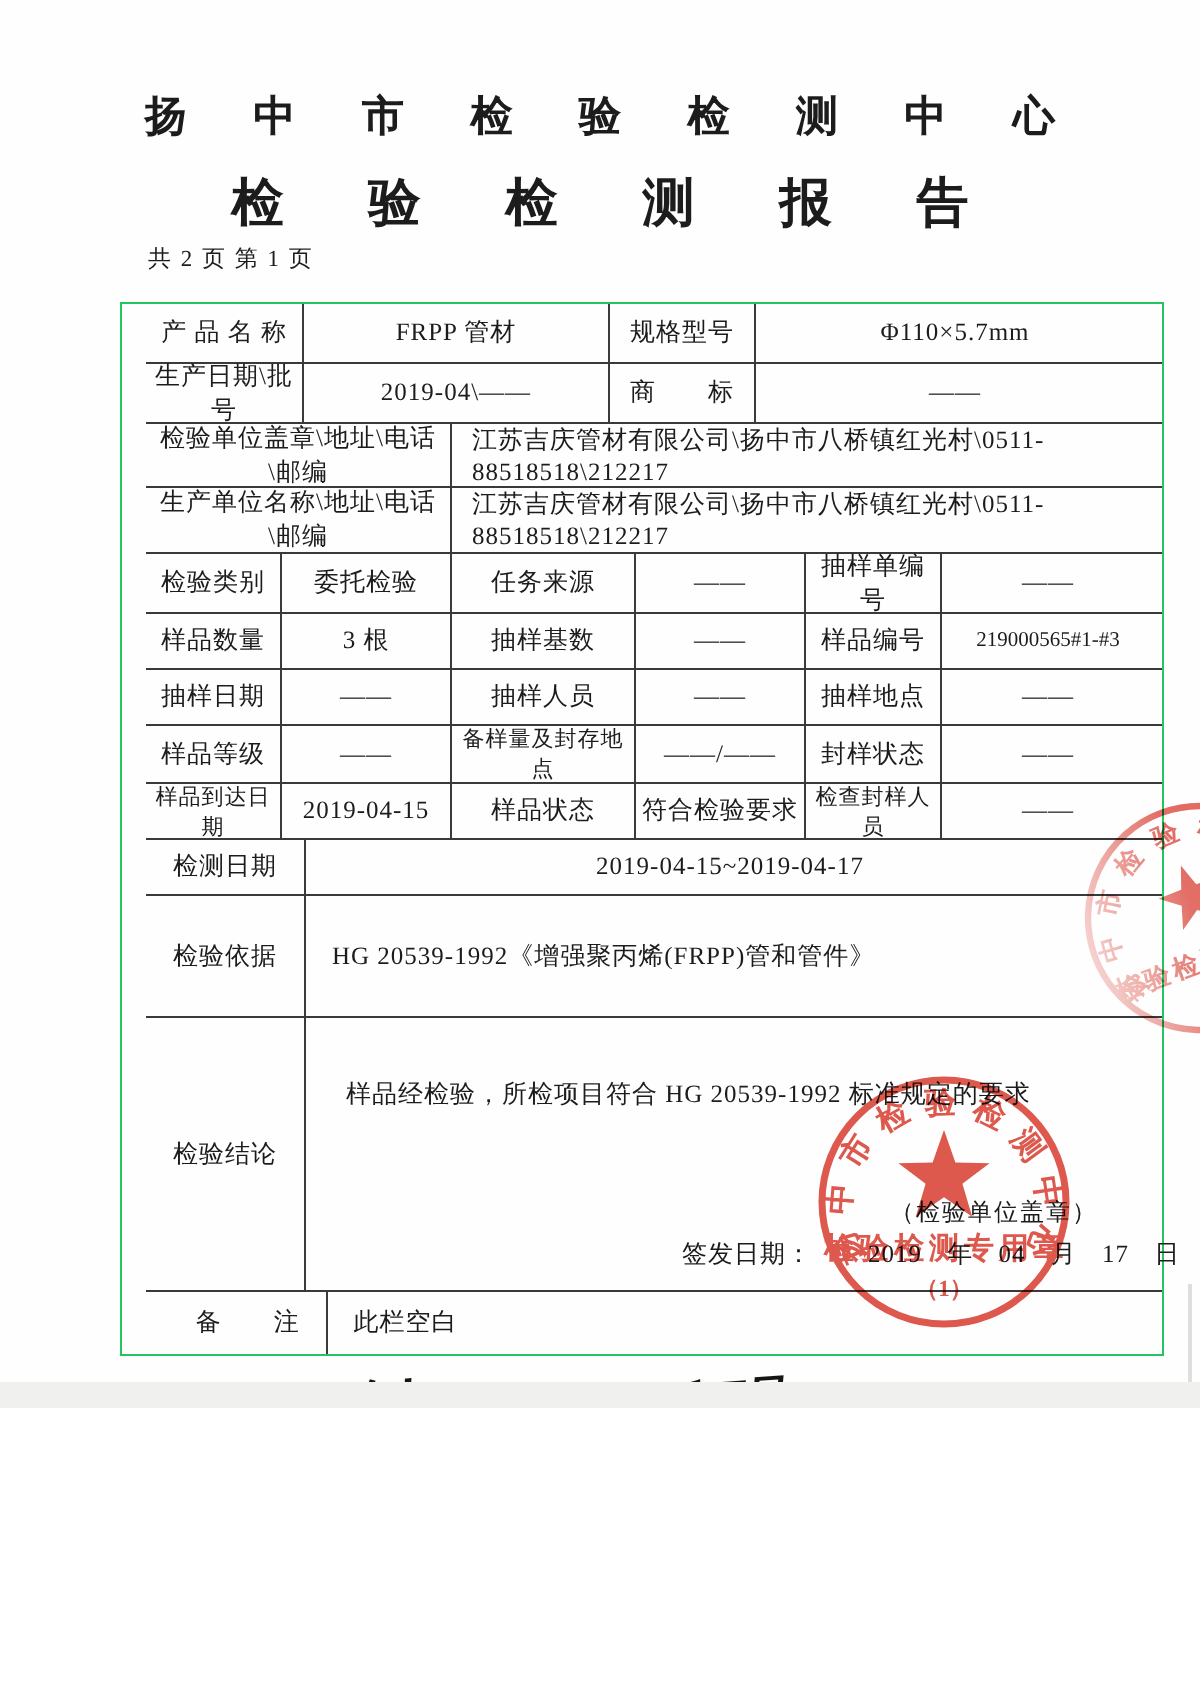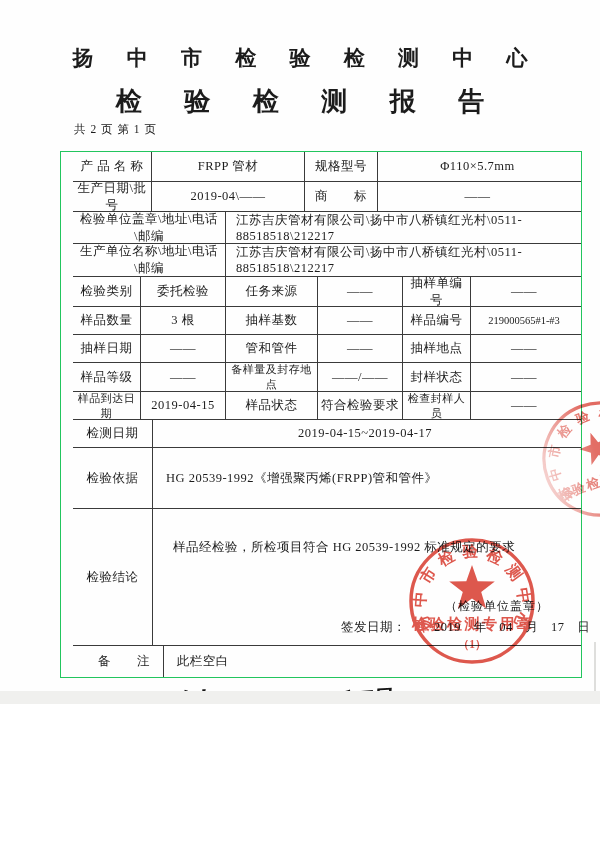--- a/index.html
+++ b/index.html
@@ -102,21 +102,21 @@
       <div class="c wG">样品数量</div>
       <div class="c wH">3 根</div>
       <div class="c wI">抽样基数</div>
       <div class="c wJ">——</div>
       <div class="c wK">样品编号</div>
       <div class="c wL" style="font-size:10.5px;letter-spacing:0">219000565#1-#3</div>
     </div>
     <div class="r" style="height:28px">
       <div class="c wG">抽样日期</div>
       <div class="c wH">——</div>
-      <div class="c wI">管和管件</div>
+      <div class="c wI">抽样人员</div>
       <div class="c wJ">——</div>
       <div class="c wK">抽样地点</div>
       <div class="c wL">——</div>
     </div>
     <div class="r" style="height:29px">
       <div class="c wG">样品等级</div>
       <div class="c wH">——</div>
       <div class="c wI" style="font-size:11px">备样量及封存地点</div>
       <div class="c wJ">——/——</div>
       <div class="c wK">封样状态</div>

